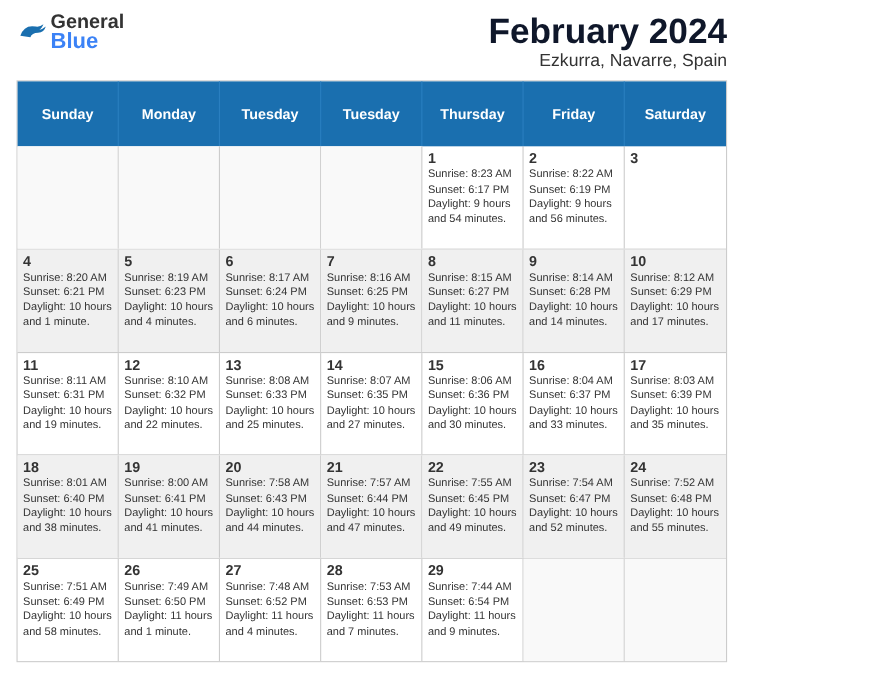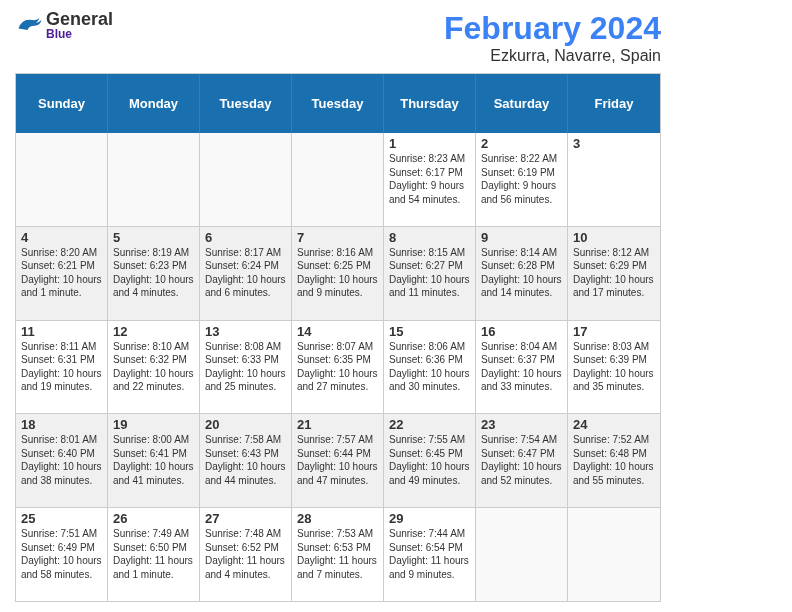--- a/index.html
+++ b/index.html
@@ -27,31 +27,31 @@
       display: flex;
       flex-direction: column;
       line-height: 1;
     }
     .logo-general {
       font-size: 18px;
       font-weight: bold;
       color: #333;
     }
     .logo-blue {
-      font-size: 12px;
-      font-weight: bold;
-      color: #4c1d95;
+      font-size: 20px;
+      font-weight: bold;
+      color: #3b82f6;
     }
     .title-block {
       text-align: right;
     }
     .month-year {
       font-size: 32px;
       font-weight: bold;
-      color: #3b82f6;
+      color: #0f172a;
     }
     .location {
       font-size: 16px;
       color: #333;
     }
     .calendar {
       flex: 1;
       display: flex;
       flex-direction: column;
       border: 1px solid #ccc;
@@ -144,22 +144,22 @@
     </div>
   </div>
 
   <div class="calendar">
     <div class="cal-header">
     <div class="cal-header-cell">Sunday</div>
         <div class="cal-header-cell">Monday</div>
         <div class="cal-header-cell">Tuesday</div>
         <div class="cal-header-cell">Tuesday</div>
         <div class="cal-header-cell">Thursday</div>
+        <div class="cal-header-cell">Friday</div>
         <div class="cal-header-cell">Saturday</div>
-        <div class="cal-header-cell">Friday</div>
       </div>
     <div class="cal-body">
     <div class="cal-row">
           <div class="cal-cell empty"></div>
           <div class="cal-cell empty"></div>
           <div class="cal-cell empty"></div>
           <div class="cal-cell empty"></div>
           <div class="cal-cell">
             <div class="day-number">1</div>
             <div class="day-info">Sunrise: 8:23 AM

